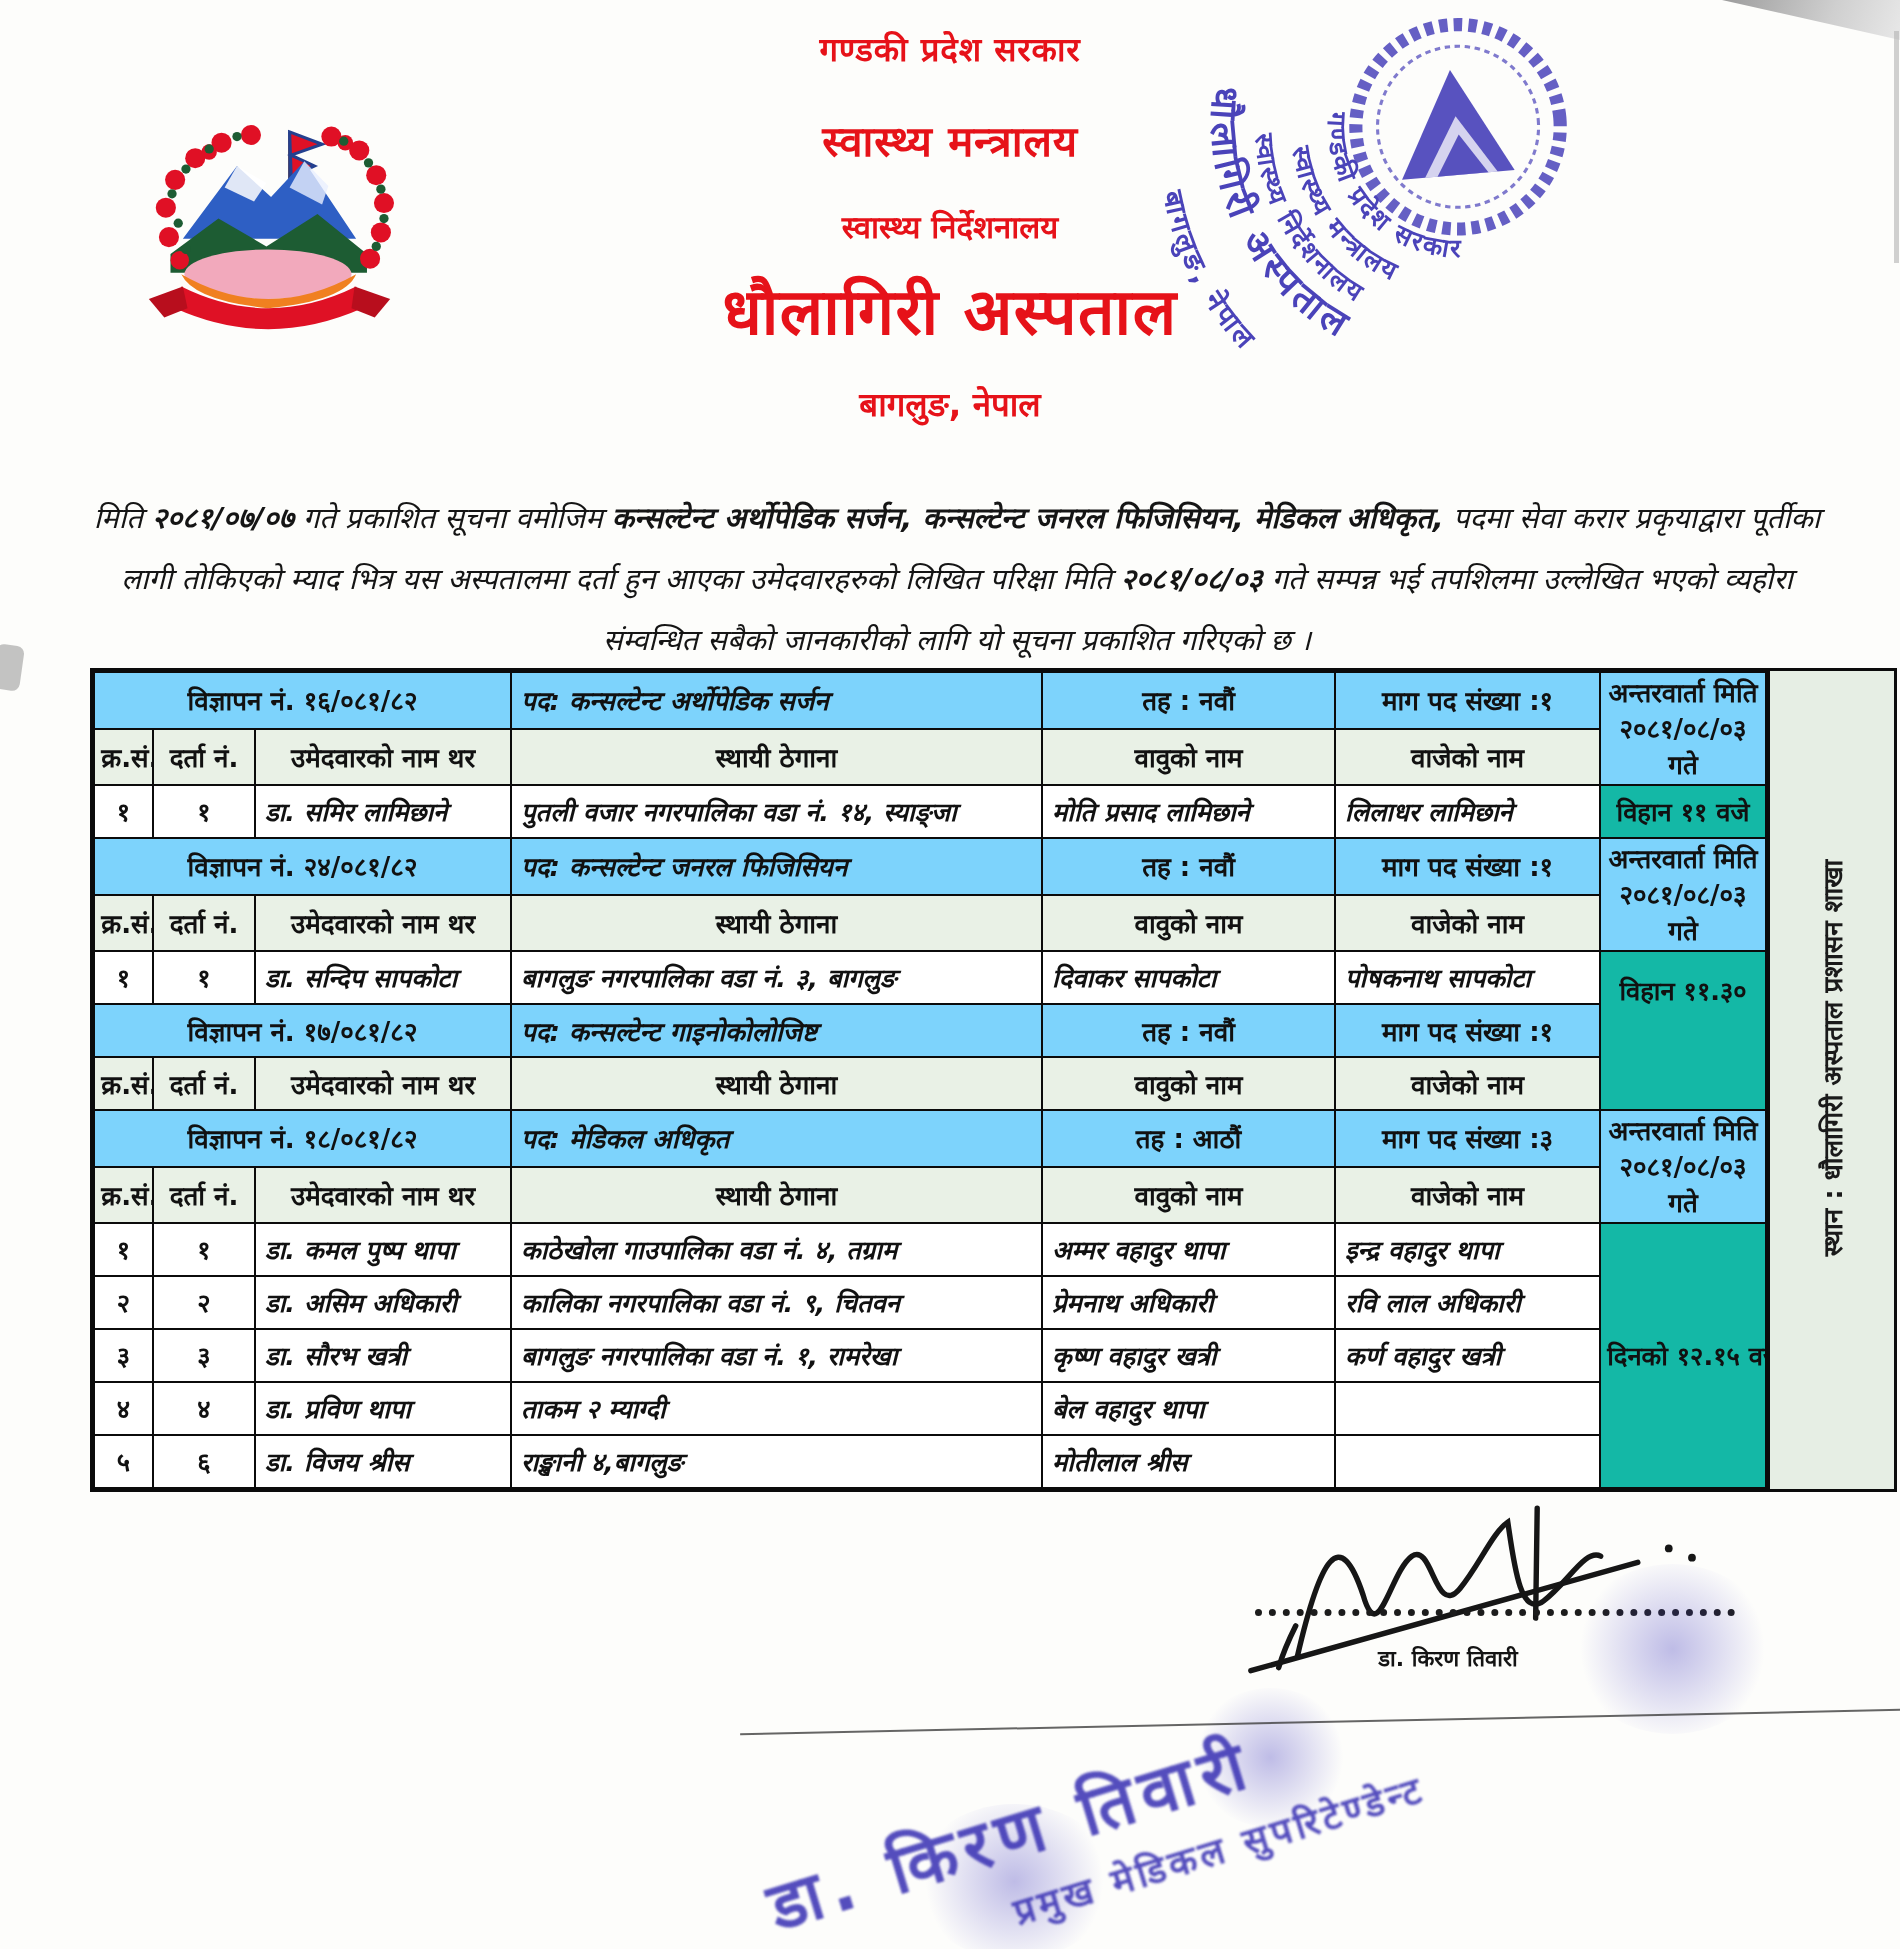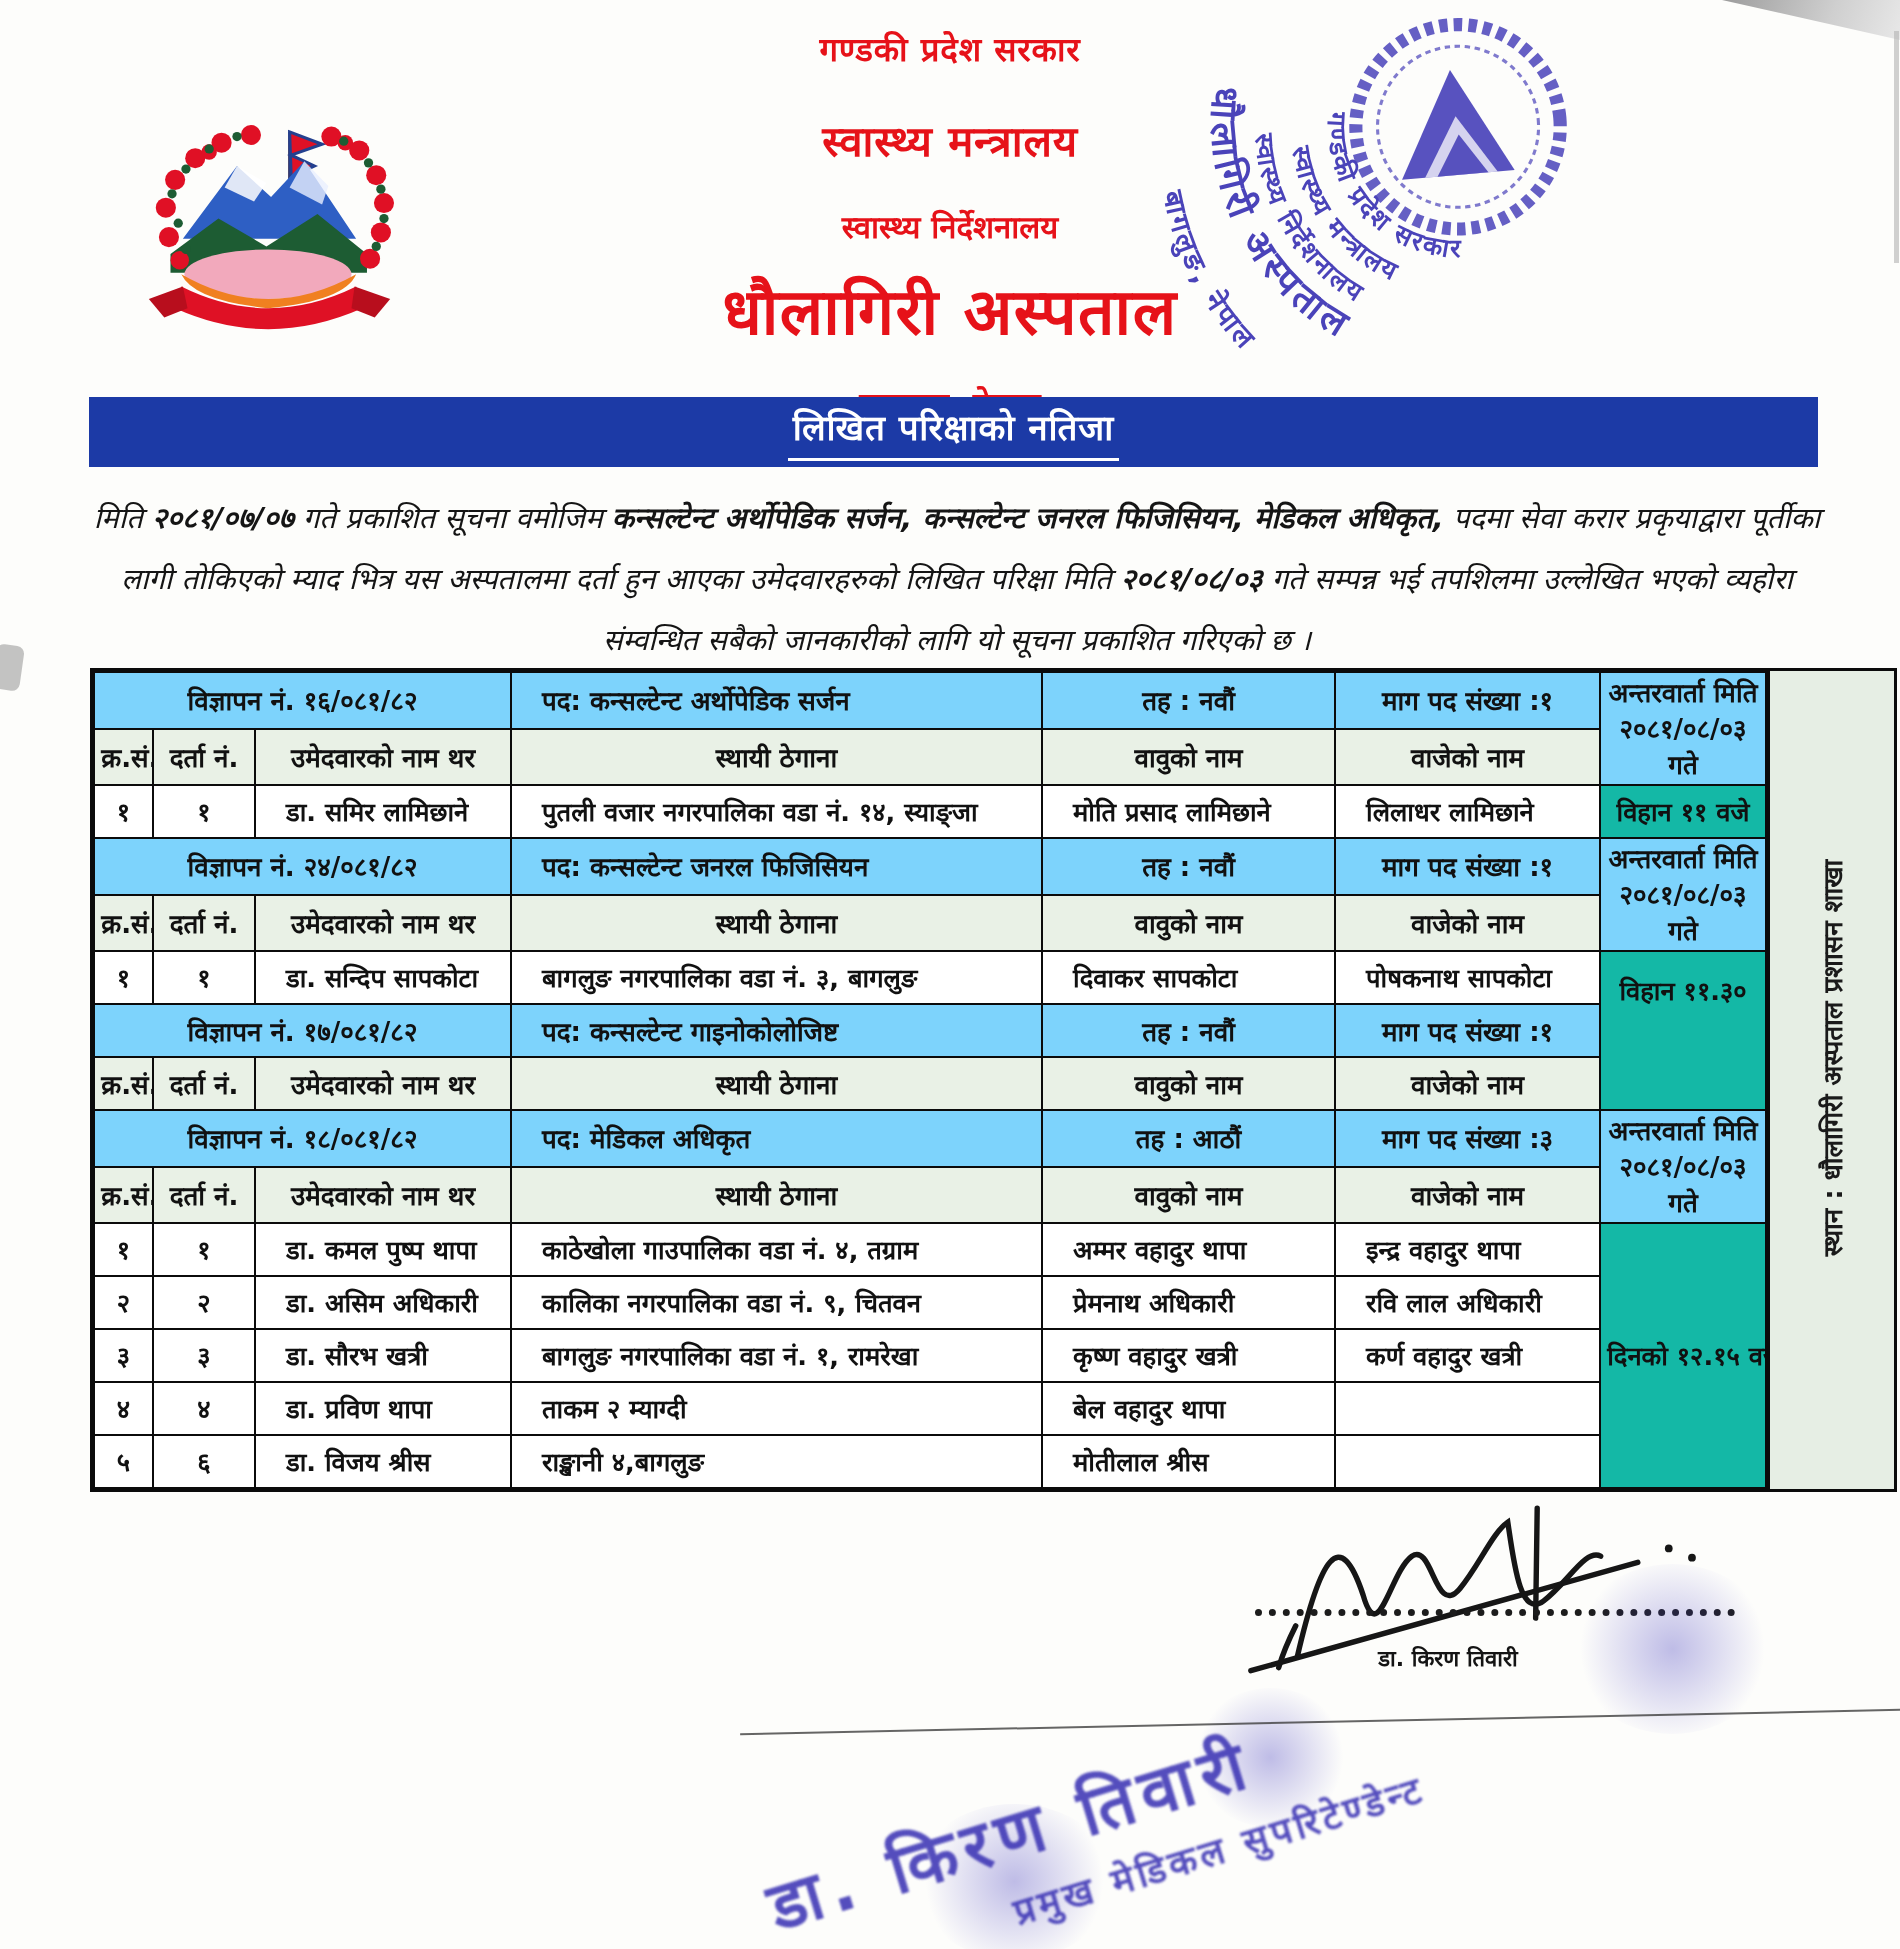--- a/index.html
+++ b/index.html
@@ -36,21 +36,21 @@
   .intro b{font-weight:800;}
   
   .table-wrap{position:absolute; left:90px; top:668px; display:flex; border:3.9px solid #0b0b0b;}
   table{border-collapse:collapse; table-layout:fixed; width:1671px; background:#fff;}
   td{
     border:2.3px solid #0b0b0b; font-size:25.6px; text-align:center;
     padding:1.5px 6.2px; height:48px; overflow:hidden; white-space:nowrap;
   }
   tr.advert td{background:#7dd3fc; font-weight:700; font-size:26px;}
   tr.sub td{background:#e9f1e6; font-weight:700; font-size:26px;}
-  td.tl{text-align:left; padding-left:30px;}
+  td.tl{text-align:left; padding-left:9px;font-style:italic;}
   td.data{font-weight:600;}
   td.orange{
     background:#f5b99f; font-weight:700; font-size:23px; line-height:36px; white-space:normal;margin-left:28px;
   }
   td.time{background:#14b8a6; font-weight:600;}
   td.time-top{vertical-align:top; padding-top:21px;}
   .strip{
     width:124px; background:#e6eee4; border-left:3.1px solid #0b0b0b; position:relative;
   }
   .side-note{
@@ -180,23 +180,20 @@
   </div>
 
   <div class="hdr">
     <div class="h-gov">गण्डकी प्रदेश सरकार</div>
     <div class="h-min">स्वास्थ्य मन्त्रालय</div>
     <div class="h-dir">स्वास्थ्य निर्देशनालय</div>
     <div class="h-hosp">धौलागिरी अस्पताल</div>
     <div class="h-loc">बागलुङ, नेपाल</div>
   </div>
 
-  <div class="banner">
-    <span>लिखित परिक्षाको नतिजा</span>
-  </div>
 
   <div class="intro">
     <span>मिति </span><b>२०८१/०७/०७</b><span> गते प्रकाशित  सूचना वमोजिम </span><b>कन्सल्टेन्ट अर्थोपेडिक सर्जन, कन्सल्टेन्ट जनरल फिजिसियन, मेडिकल अधिकृत,</b><span>  पदमा सेवा करार प्रकृयाद्वारा पूर्तीका लागी तोकिएको म्याद  भित्र यस अस्पतालमा दर्ता हुन आएका उमेदवारहरुको लिखित परिक्षा मिति </span><b>२०८१/०८/०३</b><span>  गते सम्पन्न भई तपशिलमा उल्लेखित भएको व्यहोरा संम्वन्धित सबैको जानकारीको लागि यो सूचना प्रकाशित गरिएको छ ।</span>
   </div>
 
   <div class="table-wrap">
     <table>
       <colgroup>
         <col style="width:59px">
           <col style="width:102px">

